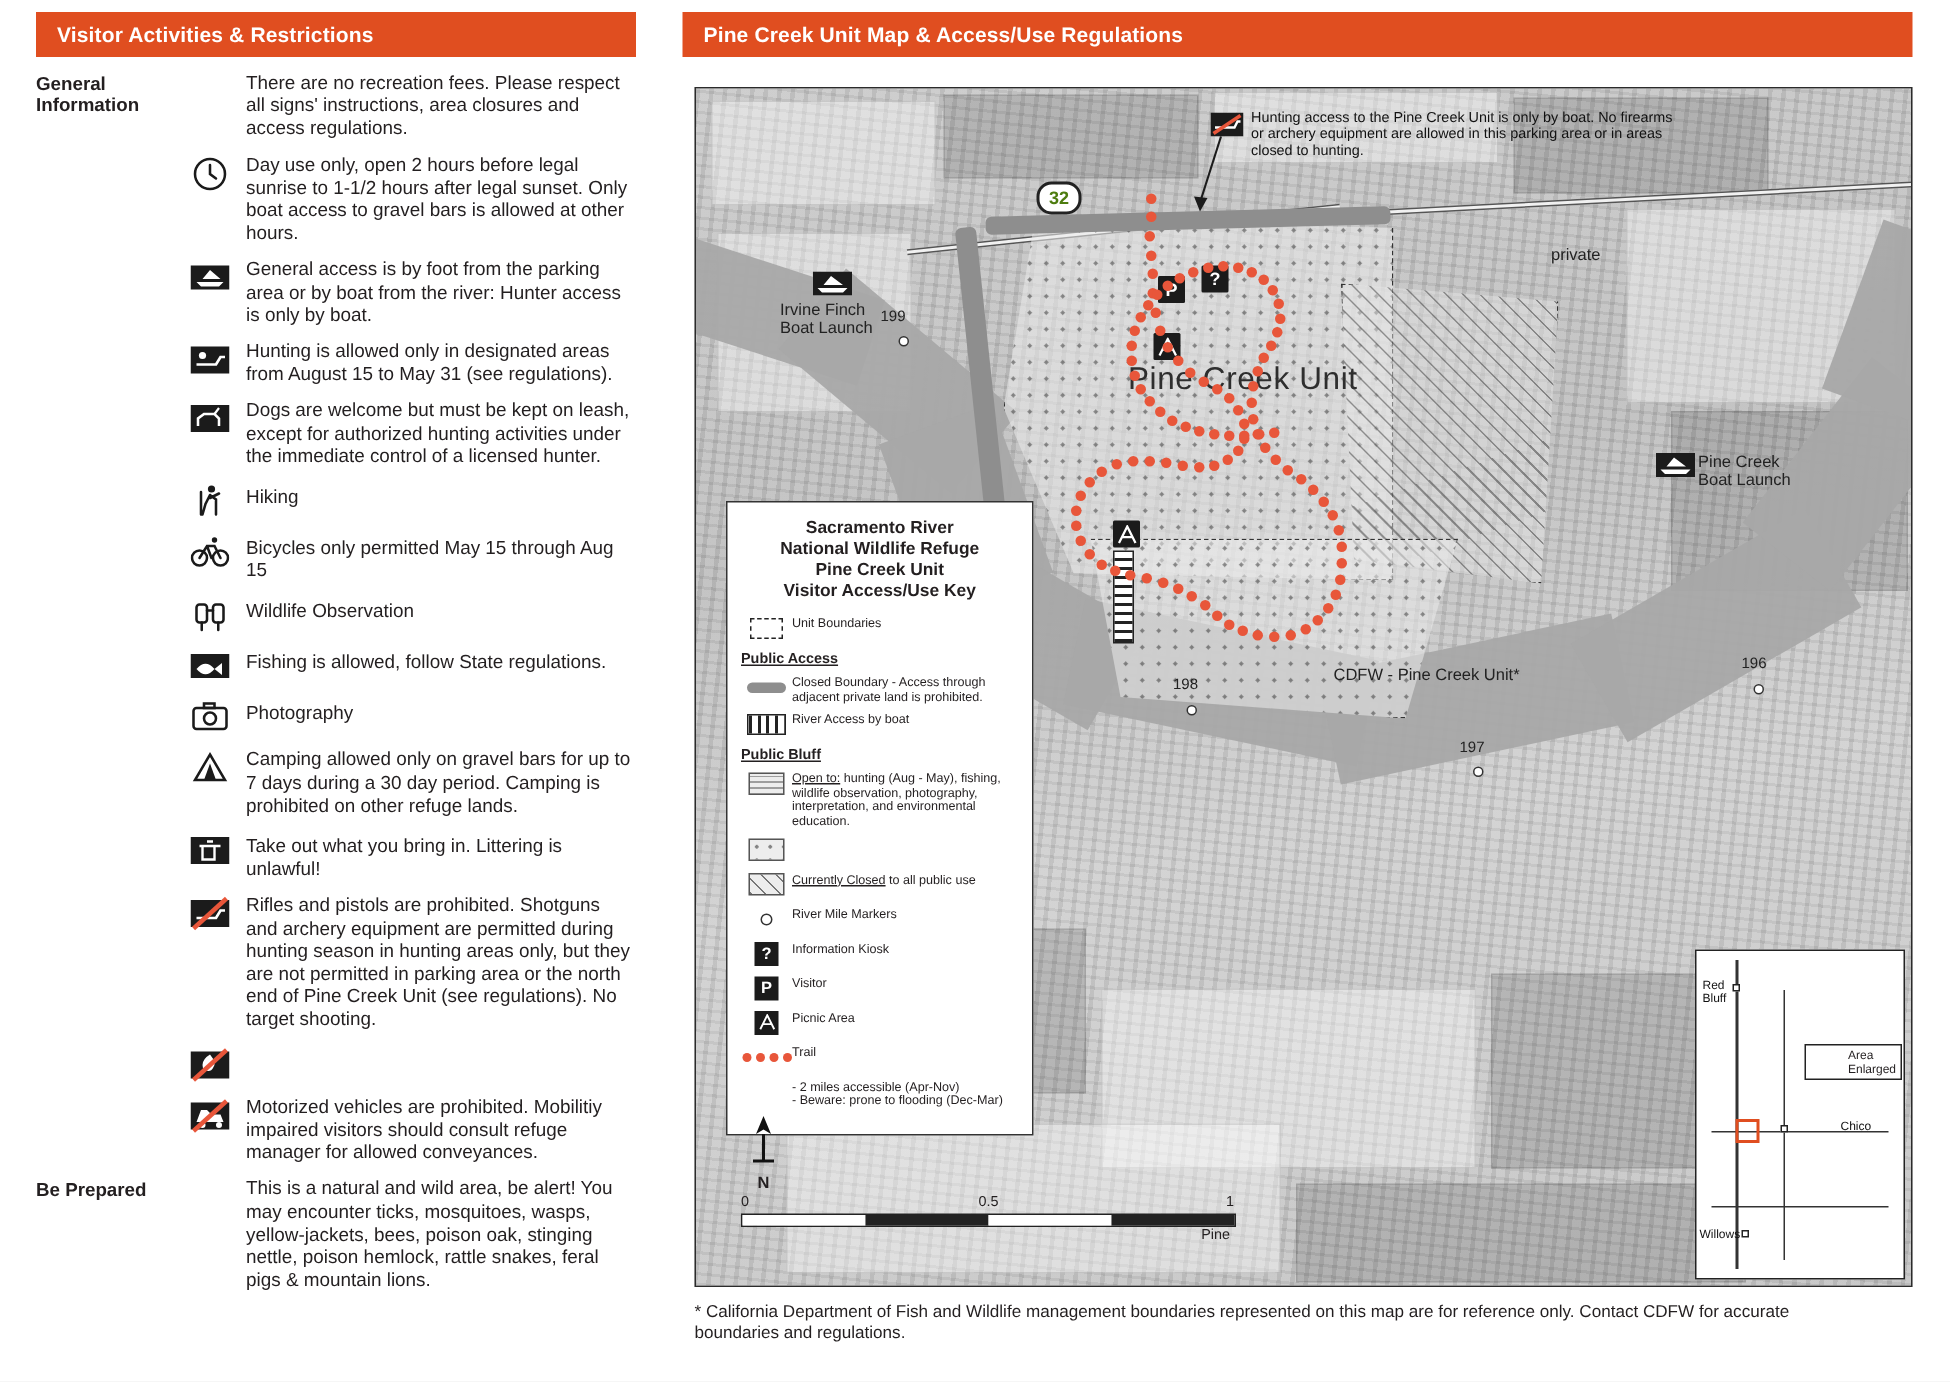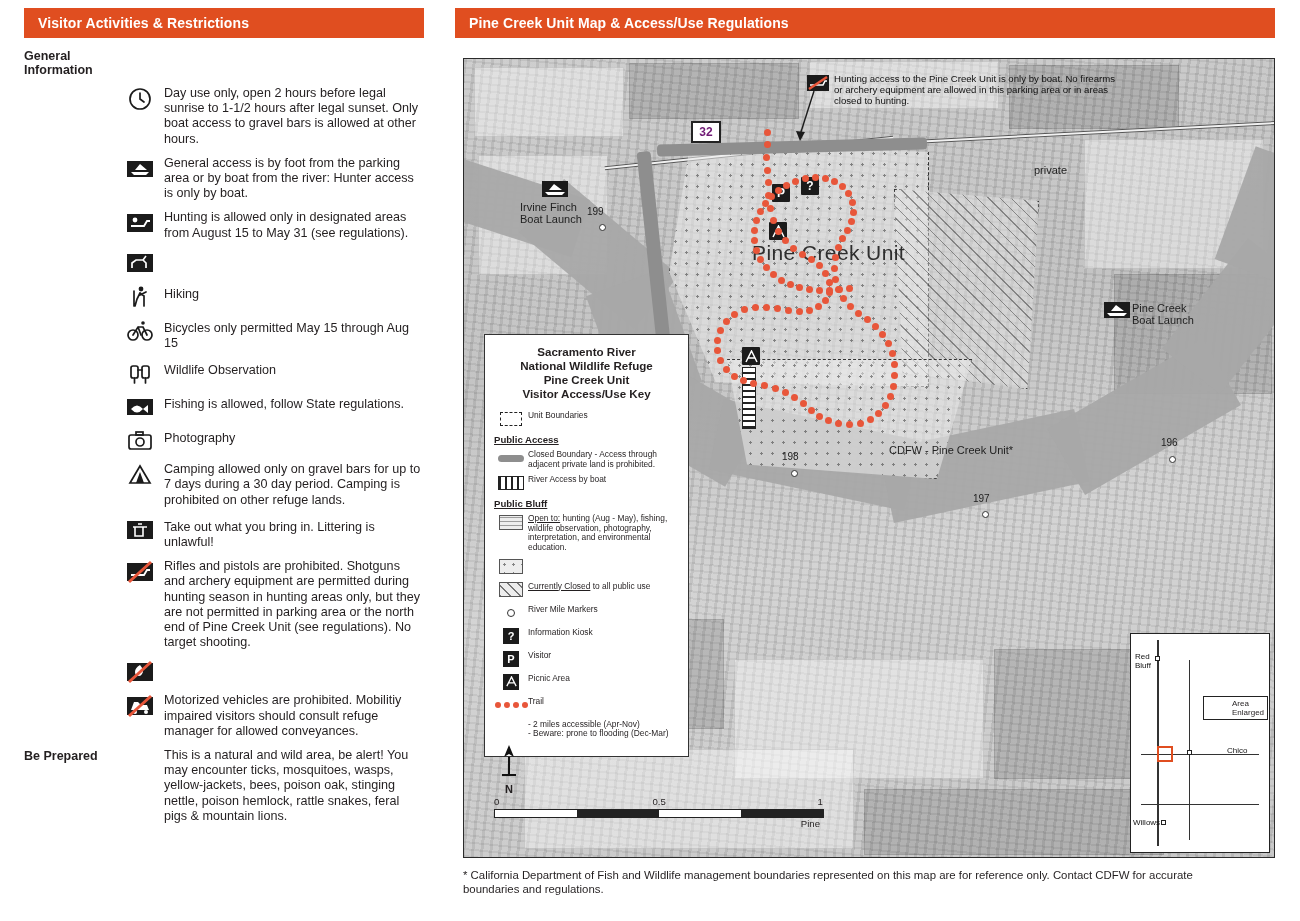--- a/index.html
+++ b/index.html
@@ -118,22 +118,22 @@
   }
   .mile-marker {
     position: absolute;
     width: 7px; height: 7px; border: 1.4px solid #333;
     border-radius: 50%; background: #fff;
   }
   .mile-label { position: absolute; font-size: 10px; color: #222; }
 
   .hwy-shield {
     position: absolute; width: 30px; height: 22px;
-    background: #fff; border: 2px solid #222; border-radius: 0;
-    font-size: 12px; font-weight: bold; color: #701a75;
+    background: #fff; border: 2px solid #222; border-radius: 10px;
+    font-size: 12px; font-weight: bold; color: #4d7c0f;
     display: flex; align-items: center; justify-content: center;
   }
   .road {
     position: absolute; background: #f1f1f1;
     border-top: 1px solid #555; border-bottom: 1px solid #555;
     height: 4px;
   }
 
   .trail-dot {
     position: absolute; width: 7px; height: 7px;
@@ -229,20 +229,21 @@
 
 <div class="page">
 
   <div class="left-panel">
     <div class="panel-header">Visitor Activities &amp; Restrictions</div>
     <div class="rules-list" id="rules-list">
         <div class="rule-row">
           <div class="rule-label" style="white-space: pre-line;">General
 Information</div>
           <div class="rule-icon"></div>
+          <div class="rule-text">There are no recreation fees. Please respect all signs' instructions, area closures and access regulations.</div>
         </div>
         <div class="rule-row">
           <div class="rule-label" style="white-space: pre-line;"></div>
           <div class="rule-icon">
             <svg class="icon-box" viewBox="0 0 26 24">
               <circle cx="13" cy="12" r="10" stroke="#1b1b1b" stroke-width="1.7" fill="none" stroke-linecap="round"></circle>
               <path d="M13 6 V12 L17 15" stroke="#1b1b1b" stroke-width="1.7" fill="none" stroke-linecap="round"></path>
             </svg>
           </div>
           <div class="rule-text">Day use only, open 2 hours before legal sunrise to 1-1/2 hours after legal sunset. Only boat access to gravel bars is allowed at other hours.</div>
@@ -270,20 +271,21 @@
         </div>
         <div class="rule-row">
           <div class="rule-label" style="white-space: pre-line;"></div>
           <div class="rule-icon">
             <svg class="icon-box" viewBox="0 0 26 24">
               <rect x="0" y="3" width="26" height="18" fill="#1b1b1b"></rect>
               <path d="M5 17 v-5 l4 -3 h7 l3 3 v5" stroke="#fff" stroke-width="1.7" fill="none"></path>
               <path d="M16 9 l3 -4" stroke="#fff" stroke-width="1.5"></path>
             </svg>
           </div>
+          <div class="rule-text">Dogs are welcome but must be kept on leash, except for authorized hunting activities under the immediate control of a licensed hunter.</div>
         </div>
         <div class="rule-row">
           <div class="rule-label" style="white-space: pre-line;"></div>
           <div class="rule-icon">
             <svg class="icon-box" viewBox="0 0 26 24">
               <circle cx="14" cy="4" r="2.4" fill="#1b1b1b"></circle>
               <path d="M13 8 L10 14 L8 21 M13 8 L17 11 L17 21 M13 10 L19 7 M7 6 V21" stroke="#1b1b1b" stroke-width="1.7" fill="none" stroke-linecap="round"></path>
             </svg>
           </div>
           <div class="rule-text short">Hiking</div>

